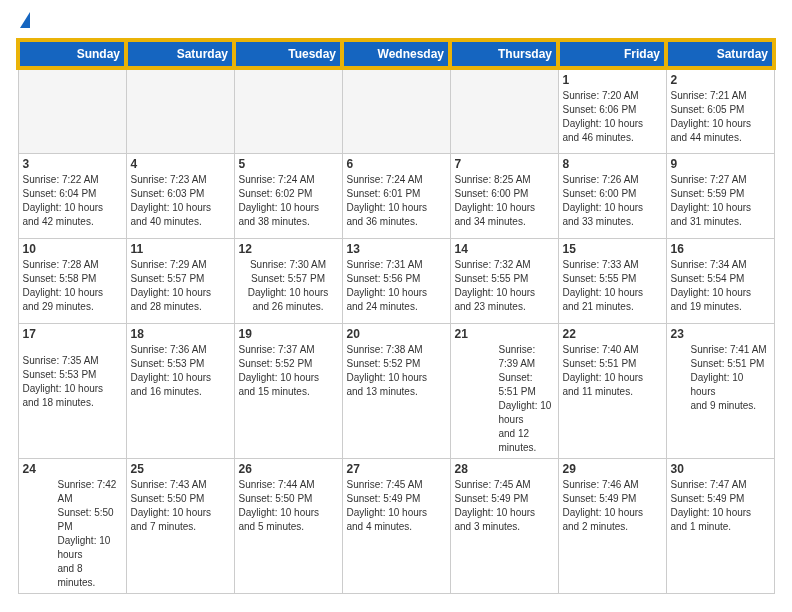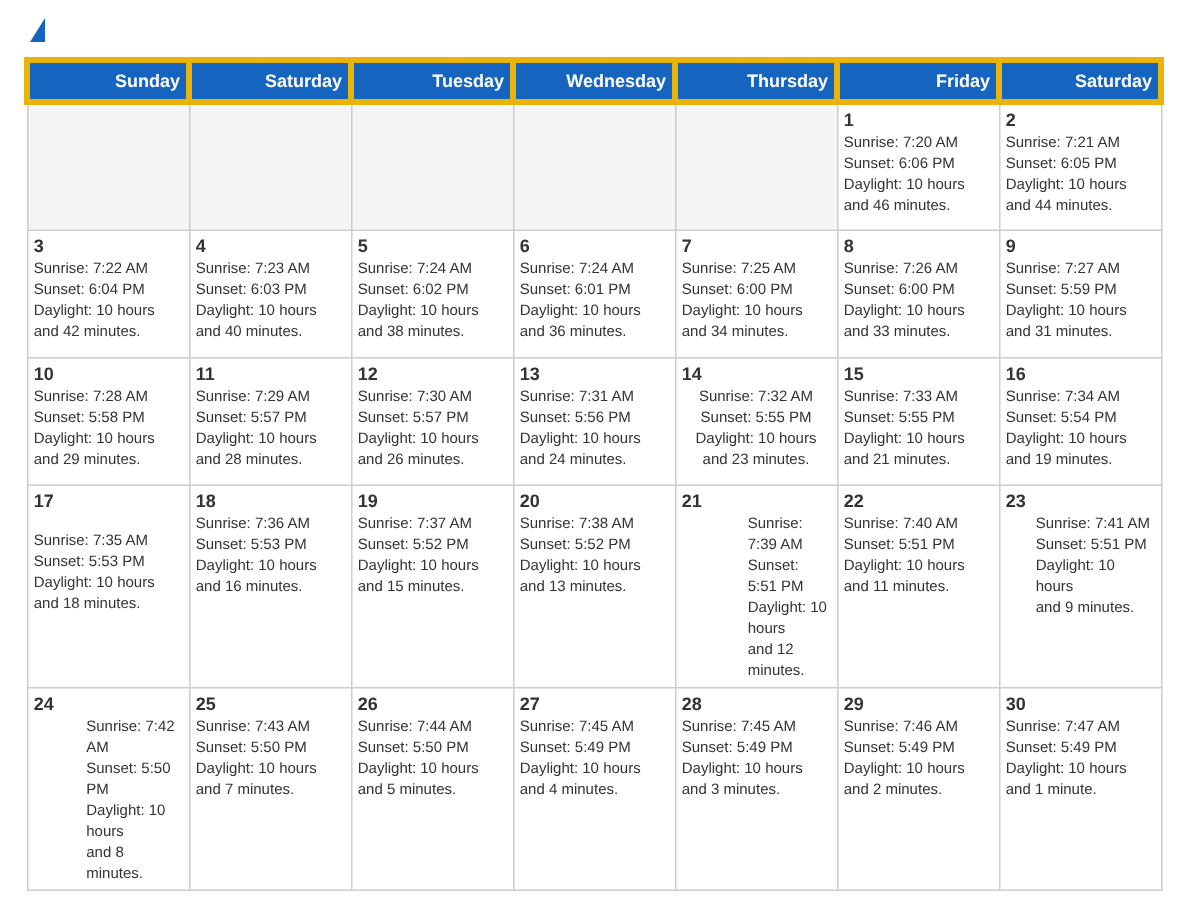--- a/index.html
+++ b/index.html
@@ -158,21 +158,21 @@
         </td>
         <td>
           <span class="day-num">6</span>
           <div class="day-info" style="white-space: pre-line;">Sunrise: 7:24 AM
 Sunset: 6:01 PM
 Daylight: 10 hours
 and 36 minutes.</div>
         </td>
         <td>
           <span class="day-num">7</span>
-          <div class="day-info" style="white-space: pre-line;">Sunrise: 7:25 AM
+          <div class="day-info" style="white-space: pre-line;">Sunrise: 8:25 AM
 Sunset: 6:00 PM
 Daylight: 10 hours
 and 34 minutes.</div>
         </td>
         <td>
           <span class="day-num">8</span>
           <div class="day-info" style="white-space: pre-line;">Sunrise: 7:26 AM
 Sunset: 6:00 PM
 Daylight: 10 hours
 and 33 minutes.</div>
@@ -195,35 +195,35 @@
         </td>
         <td>
           <span class="day-num">11</span>
           <div class="day-info" style="white-space: pre-line;">Sunrise: 7:29 AM
 Sunset: 5:57 PM
 Daylight: 10 hours
 and 28 minutes.</div>
         </td>
         <td>
           <span class="day-num">12</span>
-          <div class="day-info" style="white-space: pre-line;">Sunrise: 7:30 AM
+          <div class="day-info" style="white-space: pre-line; text-align: center;">Sunrise: 7:30 AM
 Sunset: 5:57 PM
 Daylight: 10 hours
 and 26 minutes.</div>
         </td>
         <td>
           <span class="day-num">13</span>
           <div class="day-info" style="white-space: pre-line;">Sunrise: 7:31 AM
 Sunset: 5:56 PM
 Daylight: 10 hours
 and 24 minutes.</div>
         </td>
         <td>
           <span class="day-num">14</span>
-          <div class="day-info" style="white-space: pre-line; text-align: center;">Sunrise: 7:32 AM
+          <div class="day-info" style="white-space: pre-line;">Sunrise: 7:32 AM
 Sunset: 5:55 PM
 Daylight: 10 hours
 and 23 minutes.</div>
         </td>
         <td>
           <span class="day-num">15</span>
           <div class="day-info" style="white-space: pre-line;">Sunrise: 7:33 AM
 Sunset: 5:55 PM
 Daylight: 10 hours
 and 21 minutes.</div>

